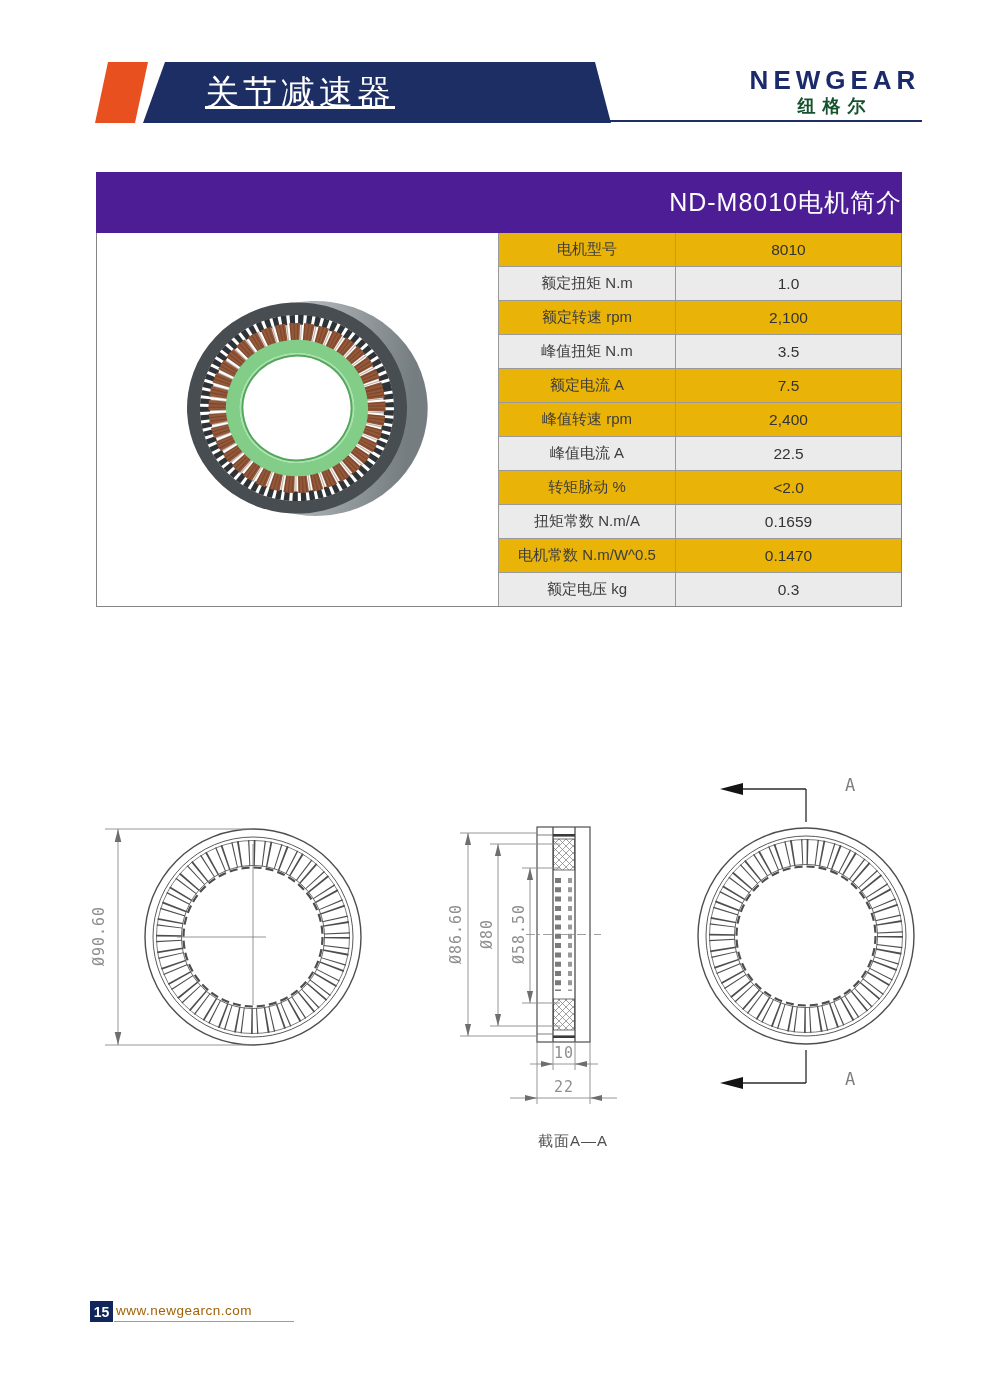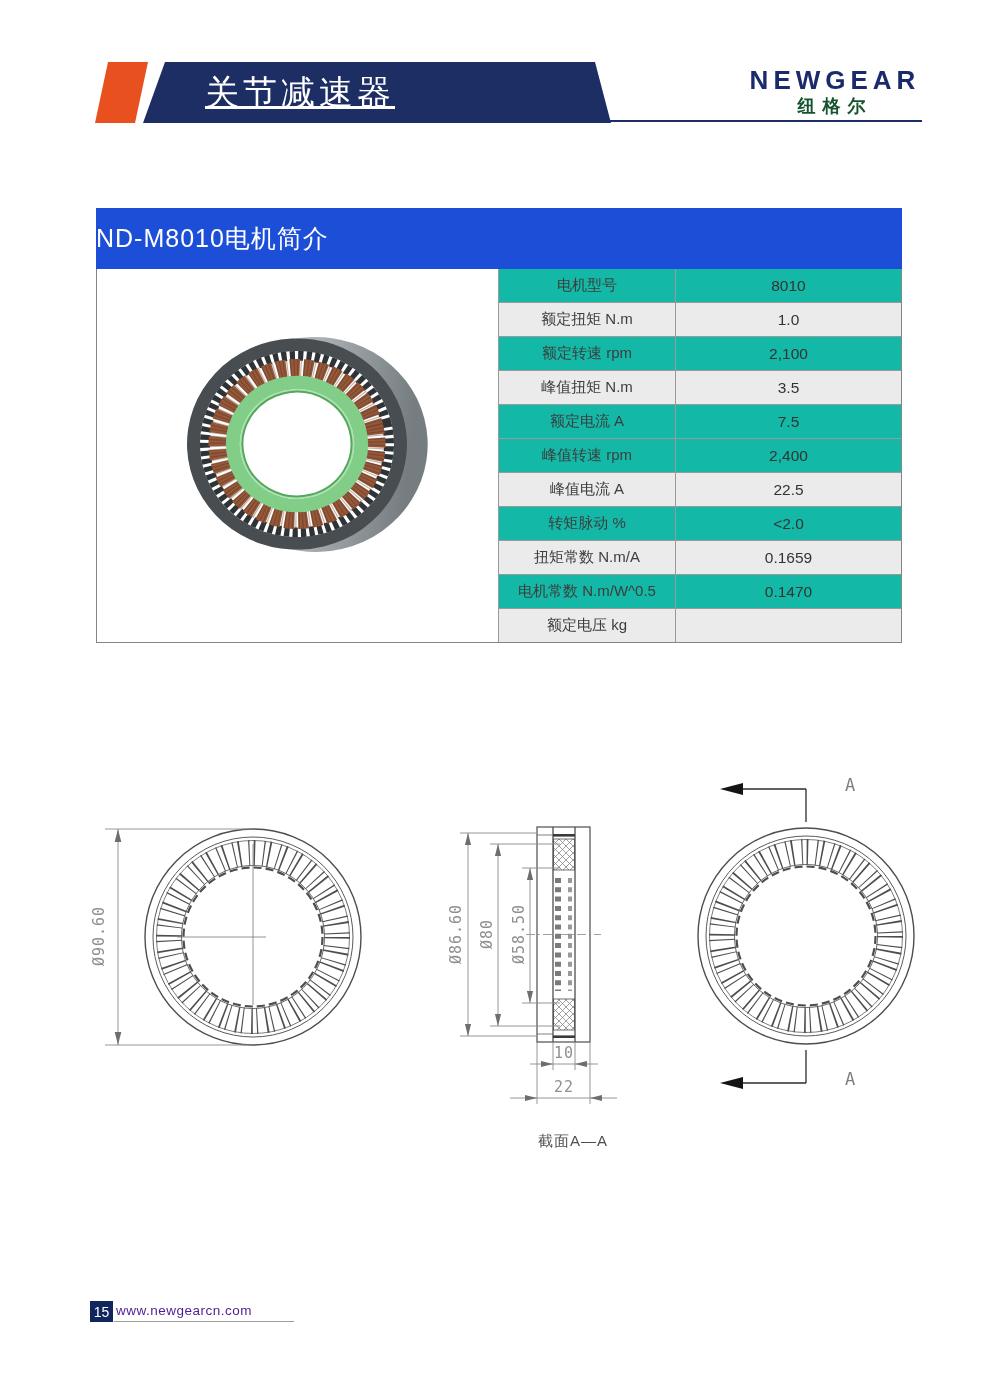--- a/index.html
+++ b/index.html
@@ -13,28 +13,28 @@
       clip-path:polygon(22px 0,calc(100% - 16px) 0,100% 100%,0 100%);}
   .hdr-title{display:block;line-height:61px;padding-left:62px;font-size:34px;color:#fff;
       letter-spacing:4px;font-weight:500;text-decoration:underline;}
   .hdr-rule{position:absolute;left:598px;top:120px;width:324px;height:2px;background:#1c2e63;}
   .logo{position:absolute;left:745px;top:66px;width:180px;text-align:center;line-height:1.1;}
   .logo-en{display:block;font-size:26px;font-weight:800;letter-spacing:5px;color:#1b2a6b;}
   .logo-cn{display:block;font-size:18px;font-weight:700;letter-spacing:7px;color:#14532d;margin-top:2px;}
 
   
   .spec-card{position:absolute;left:96px;top:172px;width:806px;}
-  .card-title{height:61px;line-height:61px;background:#1d4ed8;color:#fff;text-align:left;
-      font-size:25px;letter-spacing:1px;margin-top:36px;}
+  .card-title{height:61px;line-height:61px;background:#4c1d95;color:#fff;text-align:right;
+      font-size:25px;letter-spacing:1px;}
   .card-body{display:flex;height:374px;border:1px solid #858585;border-top:none;box-sizing:border-box;}
   .image-cell{width:402px;border-right:1px solid #9a9a9a;display:flex;align-items:center;
       justify-content:center;background:#fff;box-sizing:border-box;}
   .image-cell svg{transform:translateY(-15px);}
   .spec-rows{flex:1;display:flex;flex-direction:column;}
-  .spec-row{flex:1;display:flex;border-bottom:1px solid #9a9a9a;background:#14b8a6;}
+  .spec-row{flex:1;display:flex;border-bottom:1px solid #9a9a9a;background:#eab308;}
   .spec-row:last-child{border-bottom:none;}
   .spec-row.alt{background:#ebebeb;}
   .spec-label{width:177px;border-right:1px solid #9a9a9a;display:flex;align-items:center;
       justify-content:center;font-size:15px;color:#3d3d3d;box-sizing:border-box;}
   .spec-value{flex:1;display:flex;align-items:center;justify-content:center;font-size:15.5px;color:#333;}
 
   
   .view{position:absolute;}
   .front-view{left:85px;top:795px;width:310px;height:290px;}
   .section-view{left:440px;top:790px;width:230px;height:380px;}
@@ -49,22 +49,22 @@
   svg .ln{fill:none;stroke:#4e4e4e;stroke-width:1.3;}
   svg .thin{fill:none;stroke:#5f5f5f;stroke-width:0.8;}
   svg .dimln{fill:none;stroke:#8a8a8a;stroke-width:0.9;}
   svg .cross{fill:none;stroke:#7a7a7a;stroke-width:0.8;}
   svg .arr{fill:#6e6e6e;stroke:none;}
   svg .secln{fill:none;stroke:#2b2b2b;stroke-width:1.3;}
   svg .secarr{fill:#141414;stroke:none;}
 
   
   .page-badge{position:absolute;left:90px;top:1301px;width:23px;height:21px;background:#12265e;
-      color:#fff;font-size:14px;font-weight:normal;display:flex;align-items:center;justify-content:center;}
-  .site-link{position:absolute;left:114px;top:1303px;font-size:13.5px;color:#4c1d95;
+      color:#fff;font-size:14px;font-weight:bold;display:flex;align-items:center;justify-content:center;}
+  .site-link{position:absolute;left:114px;top:1303px;font-size:13.5px;color:#a16207;
       letter-spacing:0.5px;border-bottom:1px solid #9c9c9c;padding:0 42px 3px 2px;text-decoration:none;text-align:center;}
 </style>
 </head>
 <body>
 
 <div class="page">
 
   <div class="hdr-orange"></div>
   <div class="hdr-banner">
     <span class="hdr-title">关节减速器</span>
@@ -141,20 +141,21 @@
         <div class="spec-row alt">
             <div class="spec-label">扭矩常数 N.m/A</div>
             <div class="spec-value">0.1659</div>
           </div>
         <div class="spec-row">
             <div class="spec-label">电机常数 N.m/W^0.5</div>
             <div class="spec-value">0.1470</div>
           </div>
         <div class="spec-row alt">
             <div class="spec-label">额定电压 kg</div>
+            <div class="spec-value">0.3</div>
           </div>
       </div>
     </div>
   </section>
 
   <svg width="0" height="0" style="position:absolute">
     <defs>
       <symbol id="stator" viewBox="-115 -115 230 230">
         <circle r="108" fill="#fff" stroke="#4e4e4e" stroke-width="1.4"></circle>
         <circle r="100" fill="none" stroke="#5a5a5a" stroke-width="1"></circle>

